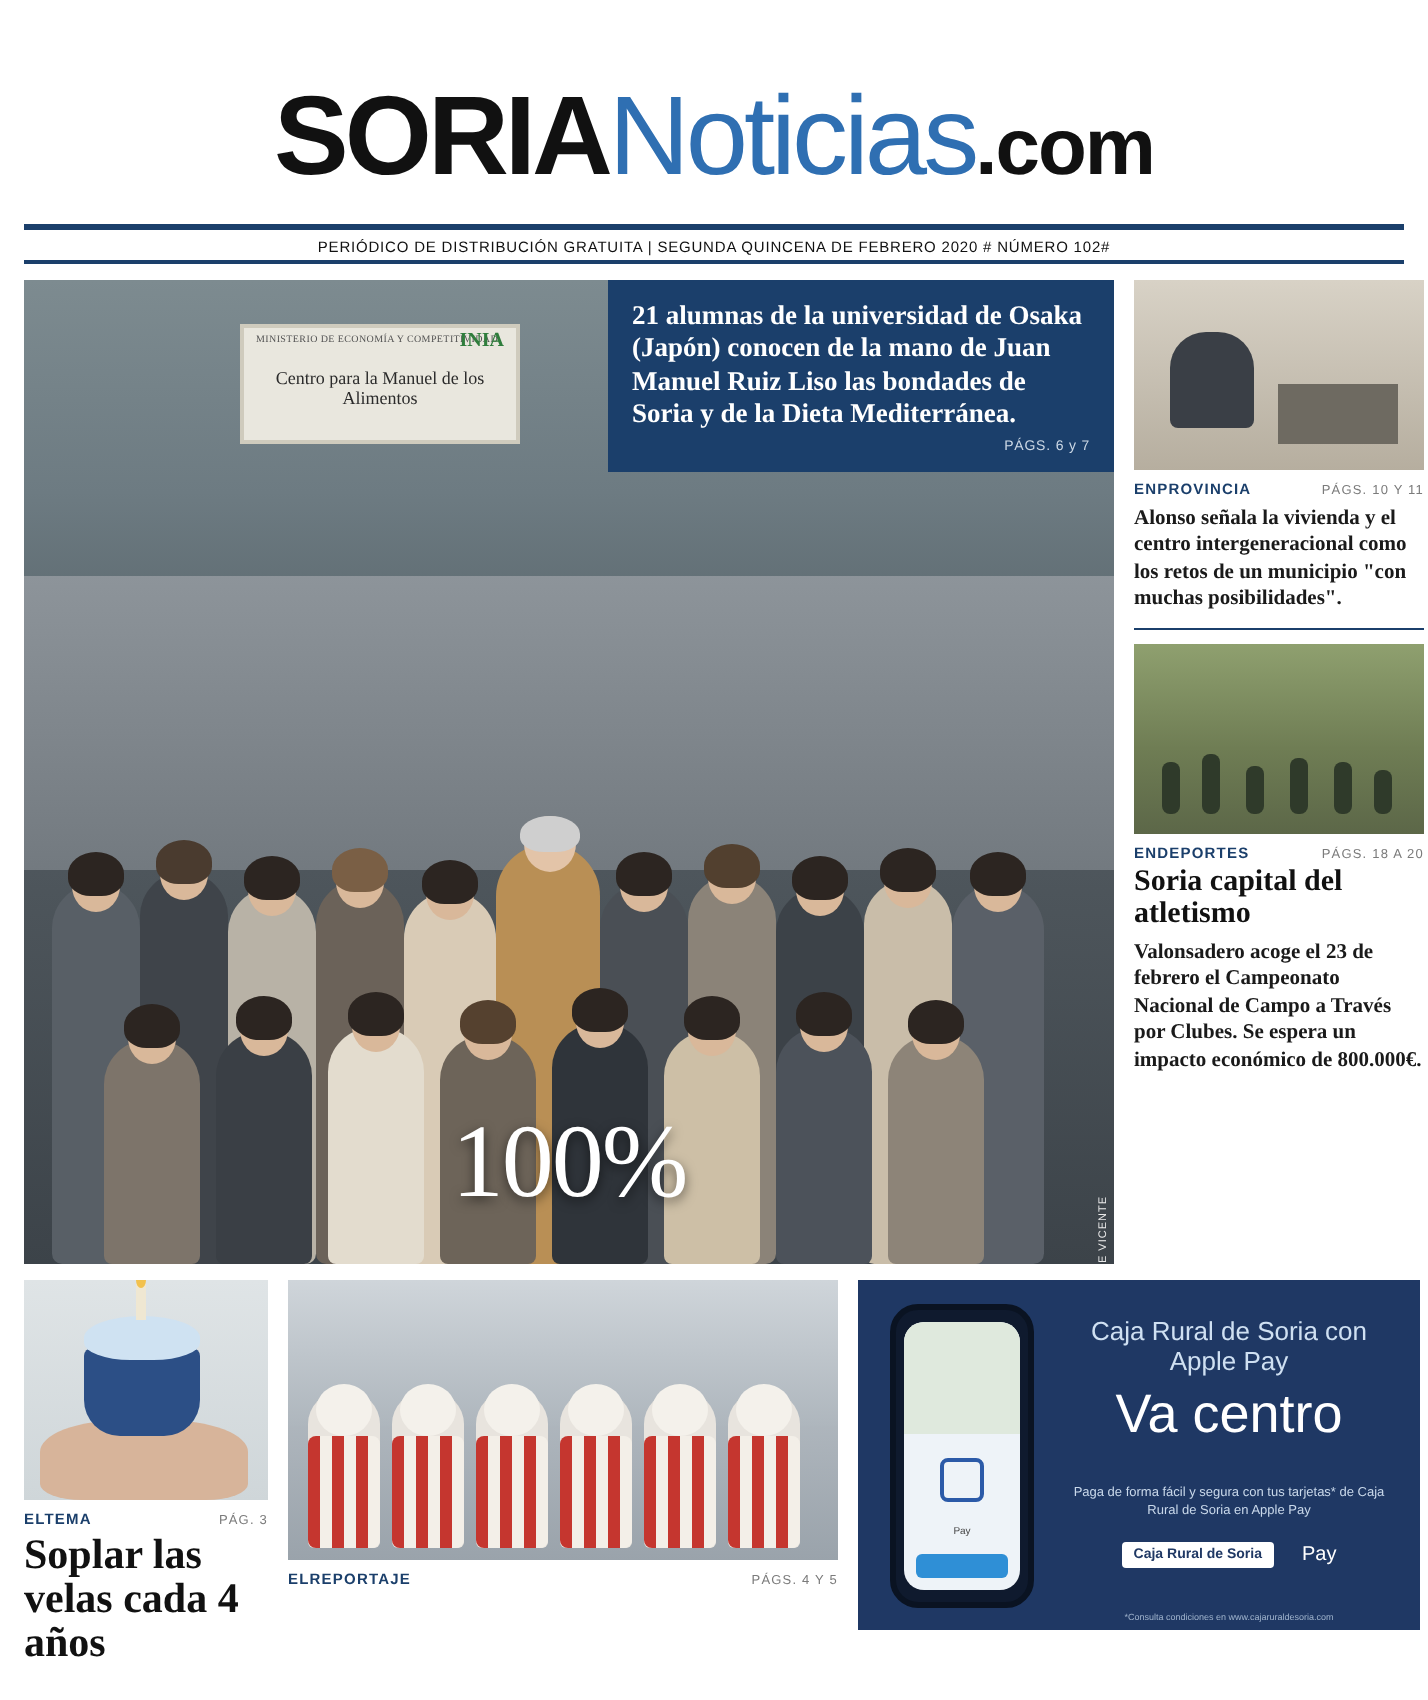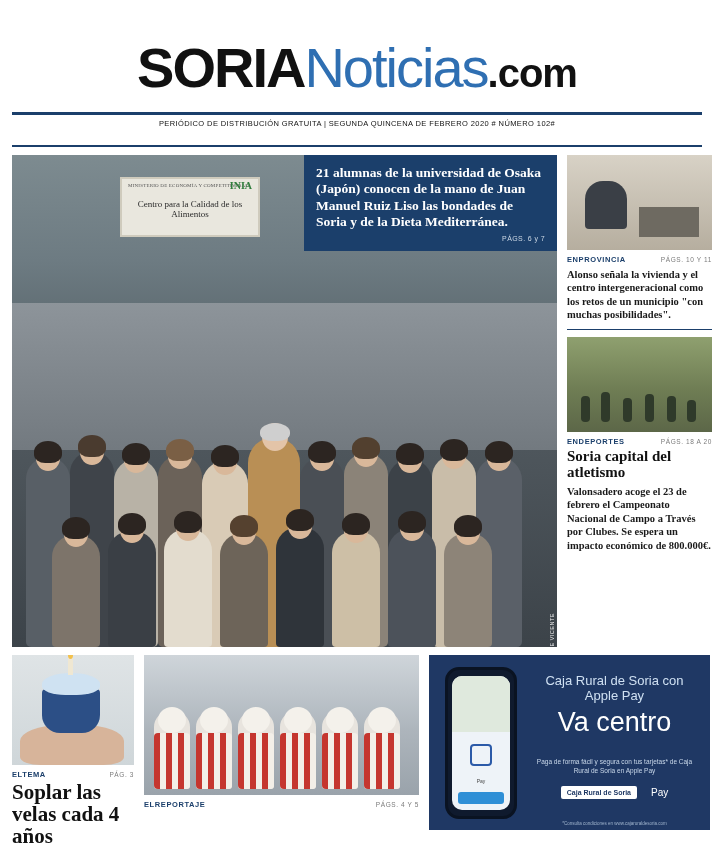--- a/index.html
+++ b/index.html
@@ -31,21 +31,21 @@
   .logo .dotcom { color:#111111; font-size:40px; font-weight:bold; letter-spacing:-1px;}
 
   .rule-wrap { padding: 0 12px; }
   .rule-thick { height:3px; background:#1b3f6b; margin-top:10px; }
   .strapline {
     font-family:"Liberation Sans", sans-serif;
     font-size:7.5px;
     letter-spacing:0.4px;
     text-align:center;
     color:#111;
-    padding:4px 0 17px 0;
+    padding:4px 0 2px 0;
     text-transform:uppercase;
   }
   .rule-thin { height:2px; background:#1b3f6b; }
 
   
   .content { padding: 8px 12px 0 12px; display:flex; gap:10px; }
   .col-main { width:545px; }
   .col-side { width:145px; }
 
   
@@ -212,21 +212,21 @@
     <div class="col-main">
       <div class="lead">
         <div class="lead-photo">
           <div class="ph-sky"></div>
           <div class="ph-wall"></div>
           <div class="ph-ground"></div>
 
           <div class="ph-plaque">
             <div class="p-top">MINISTERIO DE ECONOMÍA Y COMPETITIVIDAD</div>
             <div class="p-inia">INIA</div>
-            <div class="p-title">Centro para la Calidad de los Alimentos</div>
+            <div class="p-title">Centro para la Manuel de los Alimentos</div>
           </div>
 
           <div class="ph-people">
 
             <div class="pers" style="left:14px;width:44px;height:190px;background:#585f66;"></div>
             <div class="head" style="left:24px;bottom:176px;width:24px;height:26px;"></div>
             <div class="hair" style="left:22px;bottom:184px;width:28px;height:22px;"></div>
 
             <div class="pers" style="left:58px;width:44px;height:196px;background:#3f444a;"></div>
             <div class="head" style="left:68px;bottom:182px;width:24px;height:26px;"></div>
@@ -301,20 +301,21 @@
             <div class="hair" style="left:442px;bottom:110px;width:28px;height:22px;"></div>
           </div>
         </div>
 
         <div class="lead-headline-box">
           <div class="txt">21 alumnas de la universidad de Osaka (Japón) conocen de la mano de Juan Manuel Ruiz Liso las bondades de Soria y de la Dieta Mediterránea.</div>
           <div class="pags">PÁGS. 6 y 7</div>
         </div>
 
         <div class="lead-title">
+          <div class="l1">100%</div>
         </div>
 
         <div class="lead-credit">CARMEN  DE VICENTE</div>
       </div>
     </div>
 
     <div class="col-side">
 
       <div>
         <div class="side-photo office"></div>

